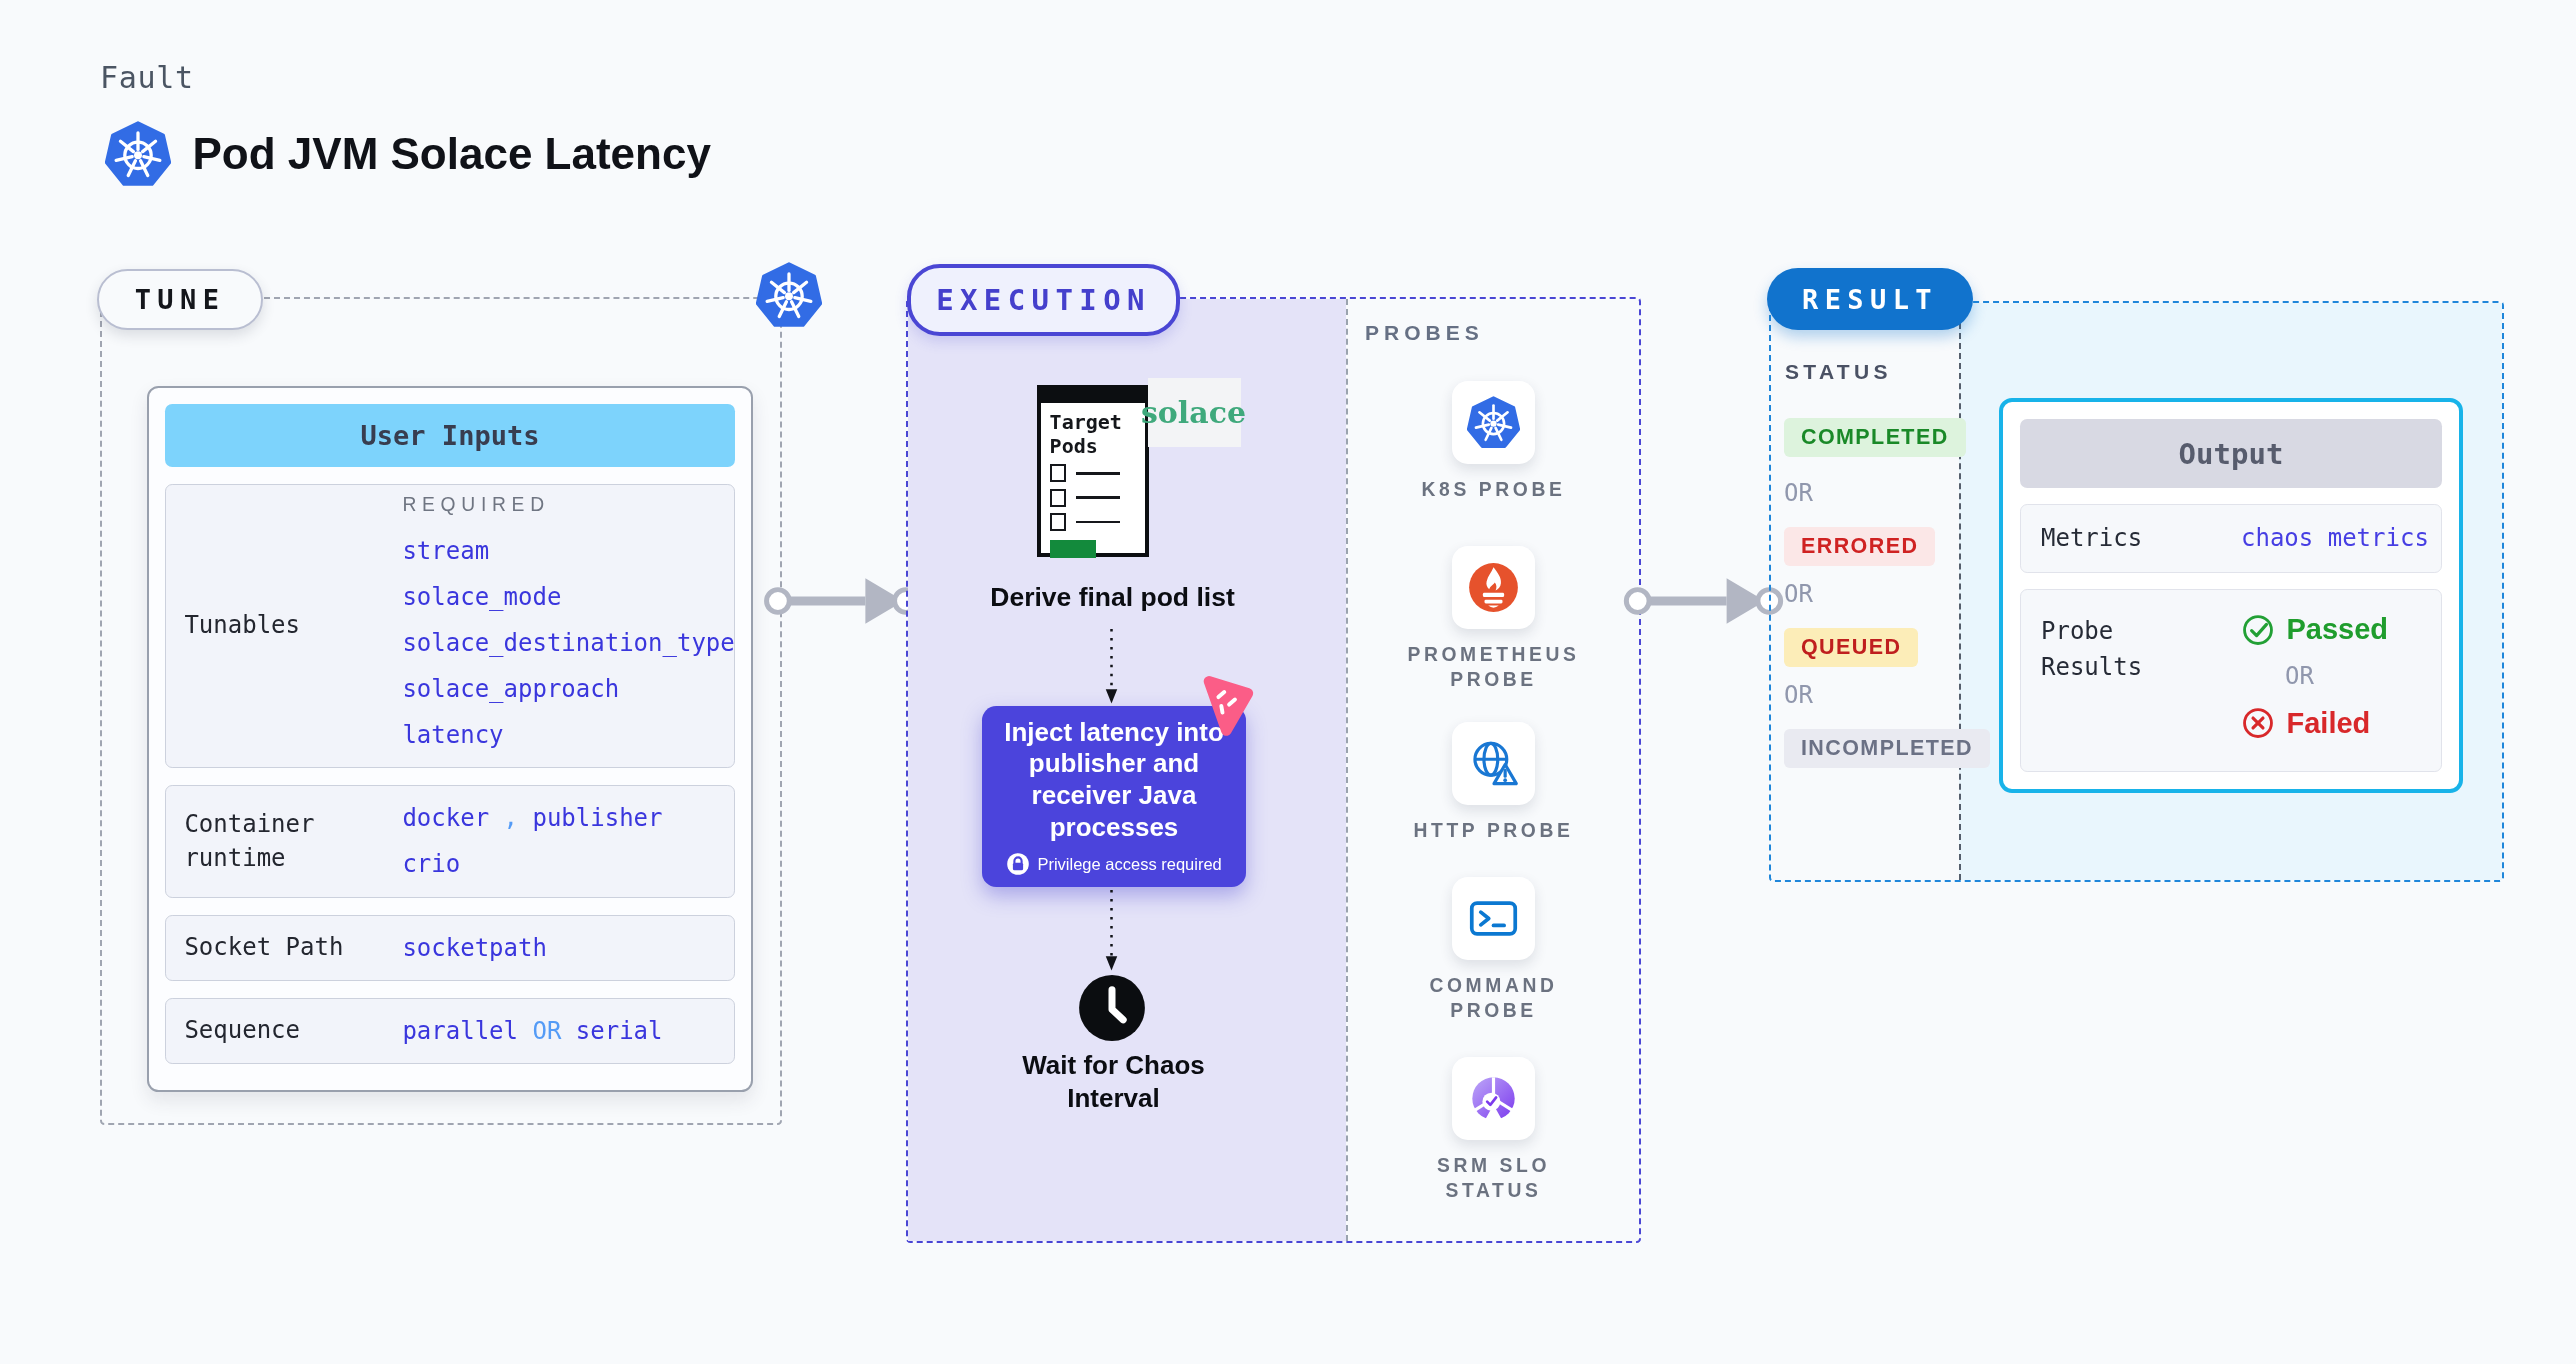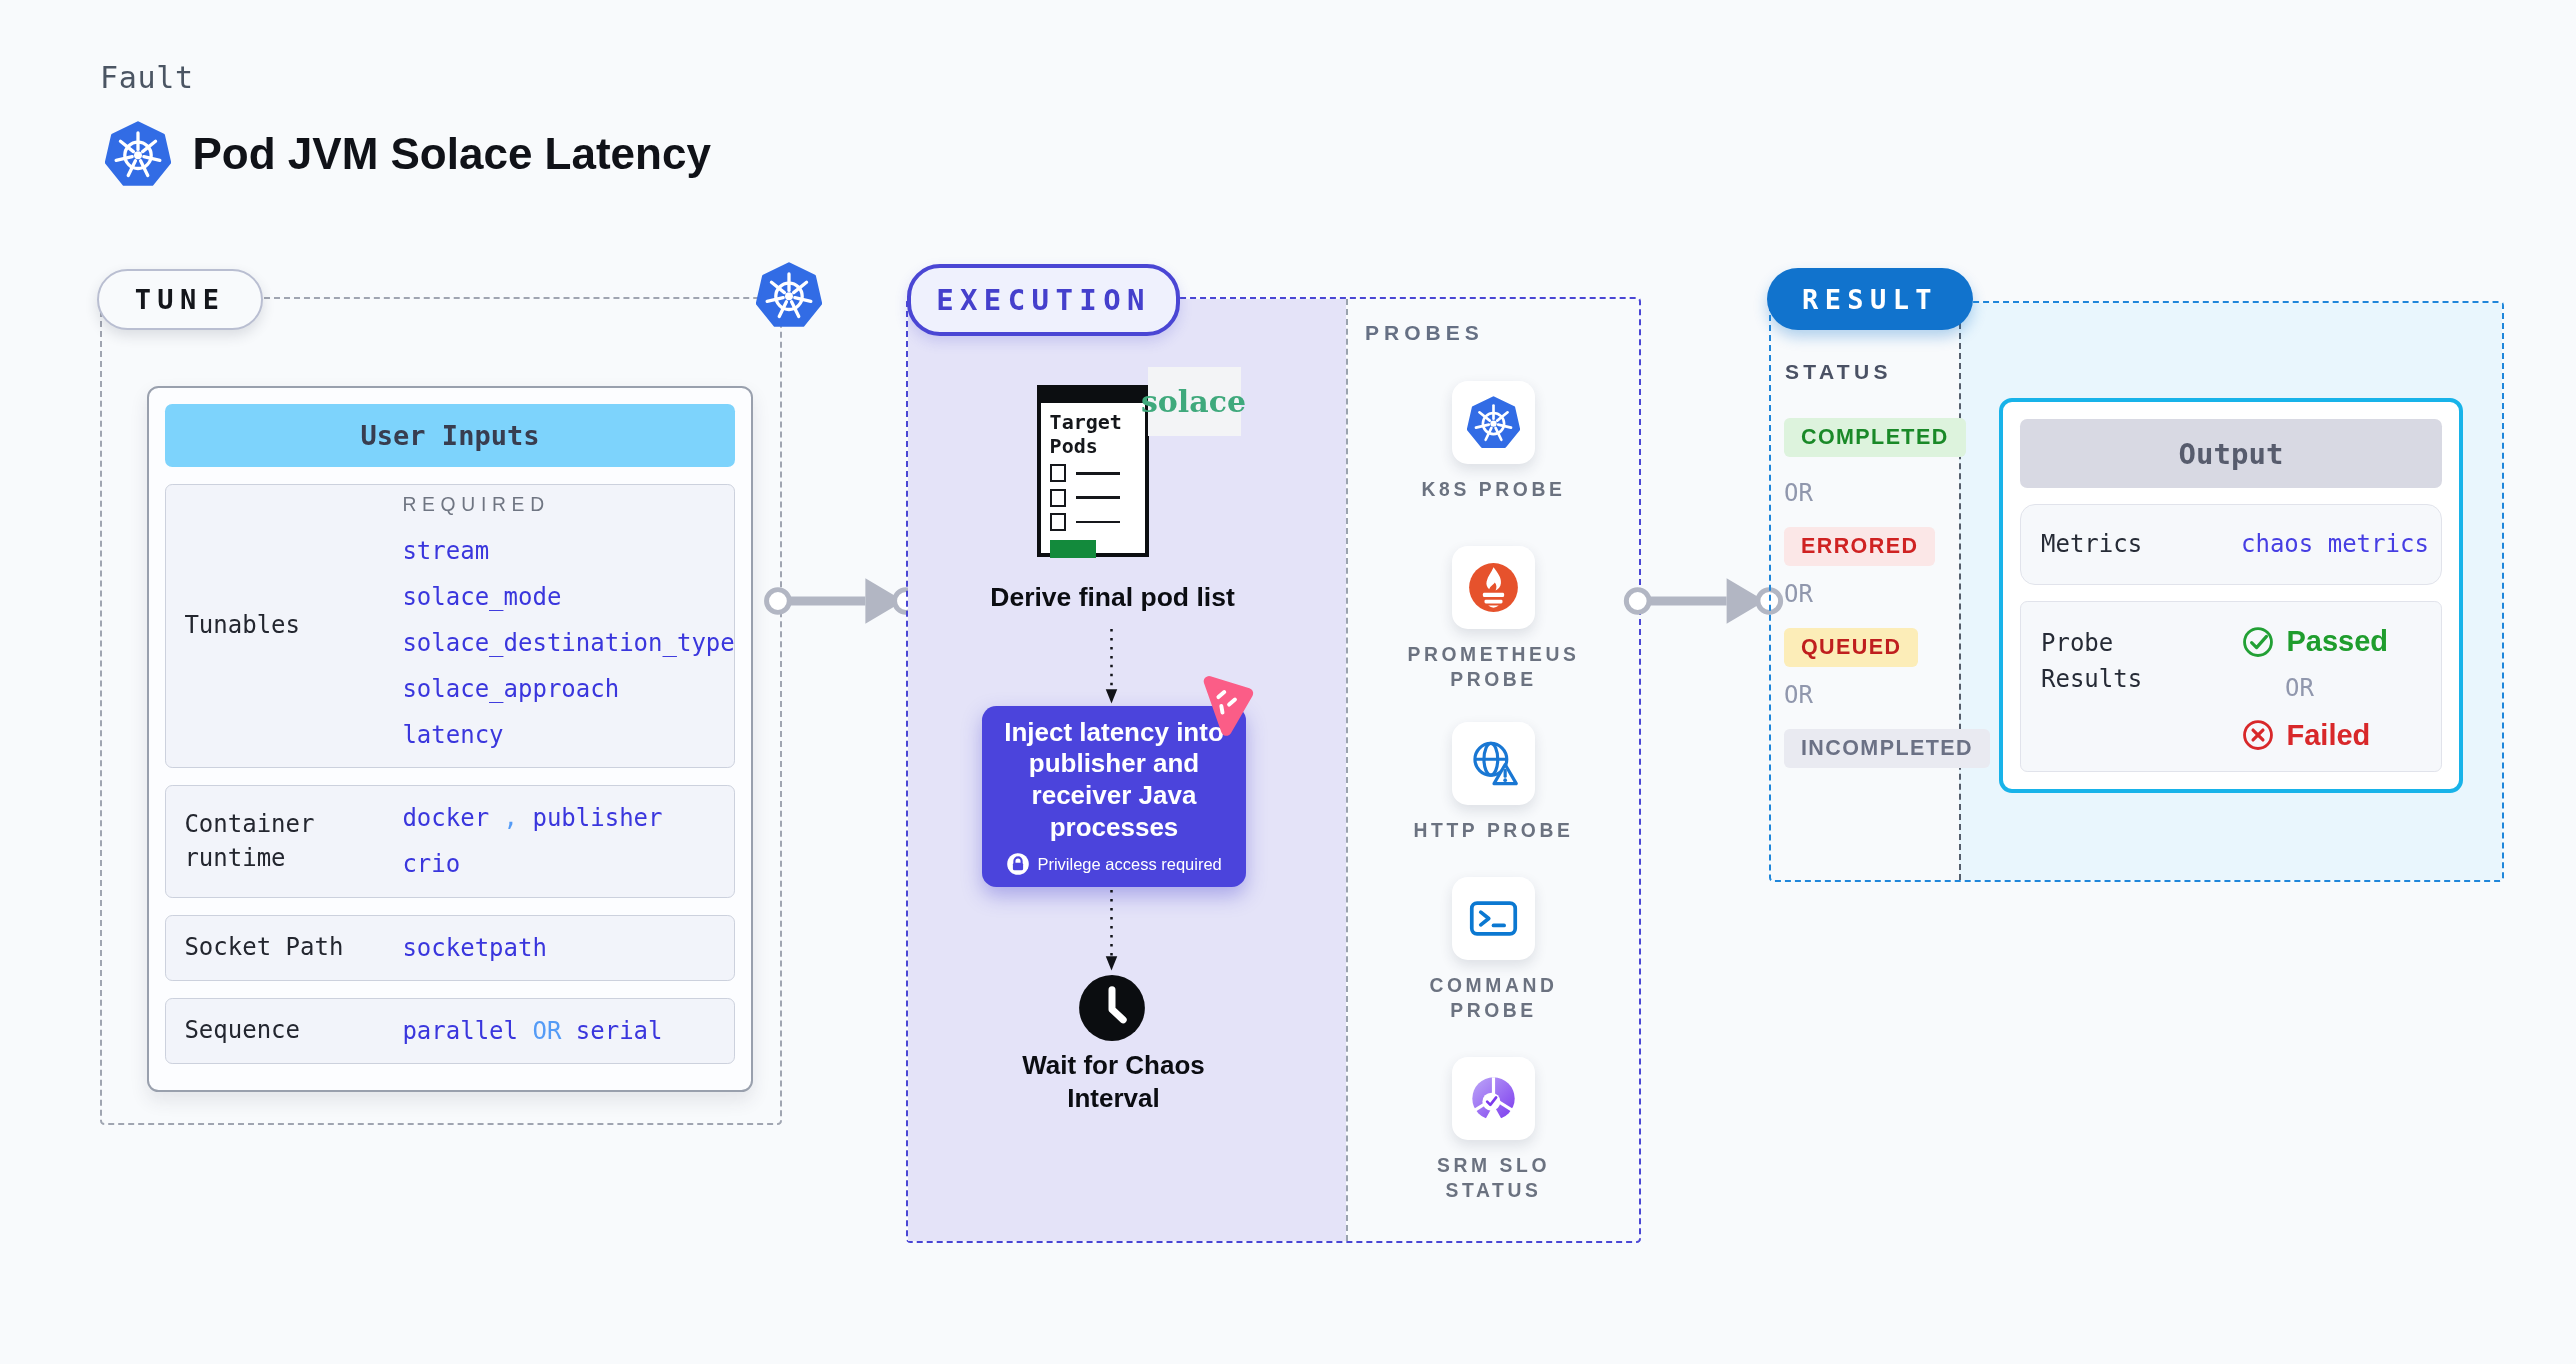--- a/index.html
+++ b/index.html
@@ -54,21 +54,21 @@
   .exec-purple{position:absolute;left:0;top:0;bottom:0;width:438px;background:#e4e3f8;}
   .probes-divider{position:absolute;left:438px;top:0;bottom:0;border-left:2.1px dashed #9aa3ae;}
   .pods-window{left:1037px;top:385px;width:112px;height:172px;background:#ffffff;
         border:4.3px solid #0c0e11;box-sizing:border-box;z-index:3;}
   .pods-titlebar{height:14.3px;background:#0c0e11;}
   .pods-title{font-weight:bold;font-size:20px;line-height:1.2;color:#15171b;margin:7.2px 0 5.7px 8.6px;}
   .pods-item{display:flex;align-items:center;gap:10px;margin:0 0 6.4px 8.6px;}
   .pods-check{width:16.5px;height:18px;border:2.5px solid #15171b;box-sizing:border-box;}
   .pods-line{width:44px;height:2.9px;background:#15171b;}
   .pods-greenbar{width:46px;height:18.6px;background:#138a3c;margin:8.6px 0 0 8.6px;}
-  .solace-badge{left:1148px;top:367px;width:93px;height:69px;background:#f3f4f6;display:flex;
+  .solace-badge{left:1148px;top:378px;width:93px;height:69px;background:#f3f4f6;display:flex;
         align-items:center;justify-content:center;z-index:4;
         font-family:"DejaVu Serif","Liberation Serif",serif;font-weight:bold;font-size:30px;color:#3fa97c;}
   .solace-dot{width:11.5px;height:11.5px;border-radius:50%;background:#3fa97c;margin:13px 0 0 2.1px;}
   .derive{left:969px;top:582px;width:287px;text-align:center;
         font-family:"Liberation Sans","DejaVu Sans",sans-serif;font-weight:bold;font-size:26.5px;color:#0b0d12;}
   .inject{left:982px;top:706px;width:264px;height:181px;border-radius:14.3px;background:#4b44dc;
         display:flex;flex-direction:column;align-items:center;justify-content:center;z-index:3;
         box-shadow:0 8.6px 20px rgba(62,56,205,.35);}
   .inject-text{width:239px;text-align:center;color:#ffffff;
         font-family:"Liberation Sans","DejaVu Sans",sans-serif;font-weight:bold;font-size:26px;line-height:1.22;}
@@ -104,21 +104,21 @@
   .status-or{position:absolute;left:1784px;font-size:24px;color:#9097ad;}
   .or-1{top:479px;} .or-2{top:580px;} .or-3{top:681px;}
 
   .output-box{left:1999px;top:398px;width:464px;height:395px;background:#ffffff;border:4.3px solid #18b3e9;
         border-radius:13px;box-sizing:border-box;padding:17px;display:flex;flex-direction:column;gap:15.8px;z-index:3;}
   .out-header{flex:none;height:69px;background:#d8d9e3;border-radius:7.2px;display:flex;align-items:center;
         justify-content:center;font-size:29px;font-weight:bold;color:#575c6d;}
   .out-row{background:#f6f8fb;border:1.4px solid #e1e3eb;border-radius:7.2px;display:flex;
         padding:0 20px;box-sizing:border-box;}
   .out-row .olbl{width:176px;flex:none;font-size:24px;color:#262b36;line-height:1.5;}
-  .row-metrics{flex:none;height:81px;align-items:center;border-radius:15px;}
+  .row-metrics{flex:none;height:69px;align-items:center;}
   .metrics-val{font-size:24px;color:#463ee3;margin-left:24px;white-space:nowrap;}
   .row-proberes{flex:1;align-items:flex-start;padding-top:23px;}
   .res-col{display:flex;flex-direction:column;gap:15.8px;margin-left:24px;}
   .res-line{display:flex;align-items:center;gap:11.5px;
         font-family:"Liberation Sans","DejaVu Sans",sans-serif;font-weight:bold;font-size:29px;}
   .res-pass{color:#1f9d2d;} .res-fail{color:#d8282a;}
   .res-or{font-family:"DejaVu Sans Mono",monospace;font-weight:normal;font-size:24px;color:#9097ad;
         padding-left:44px;}
 </style>
 </head>

